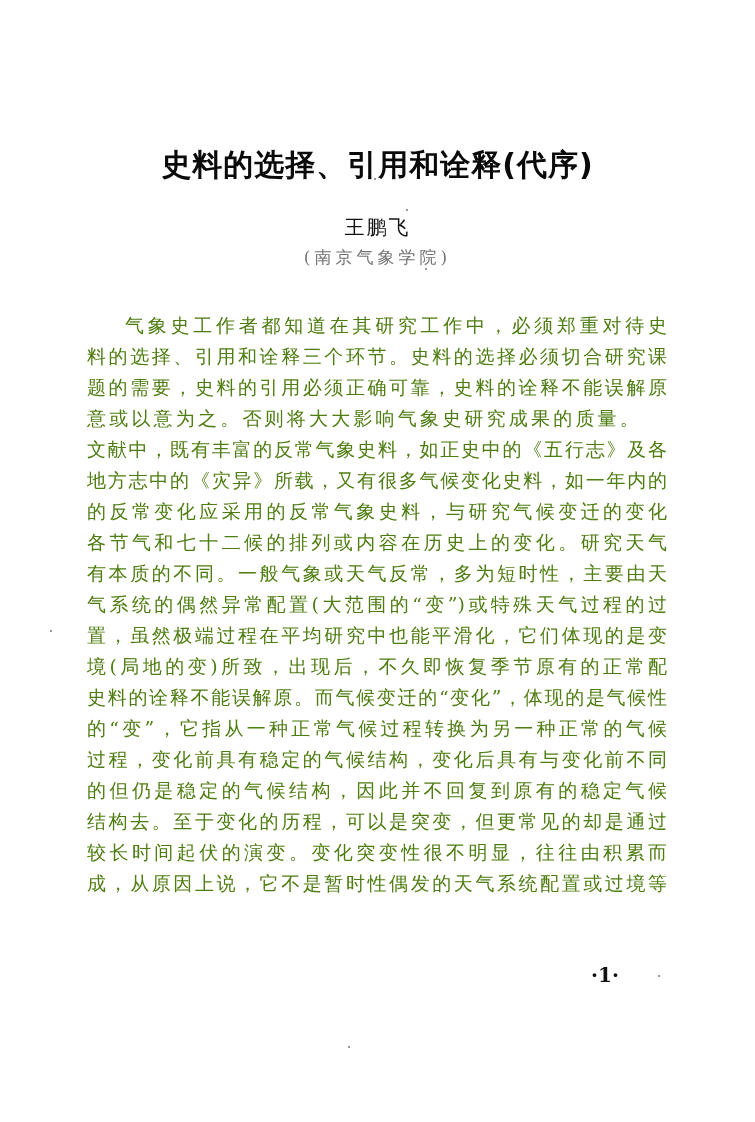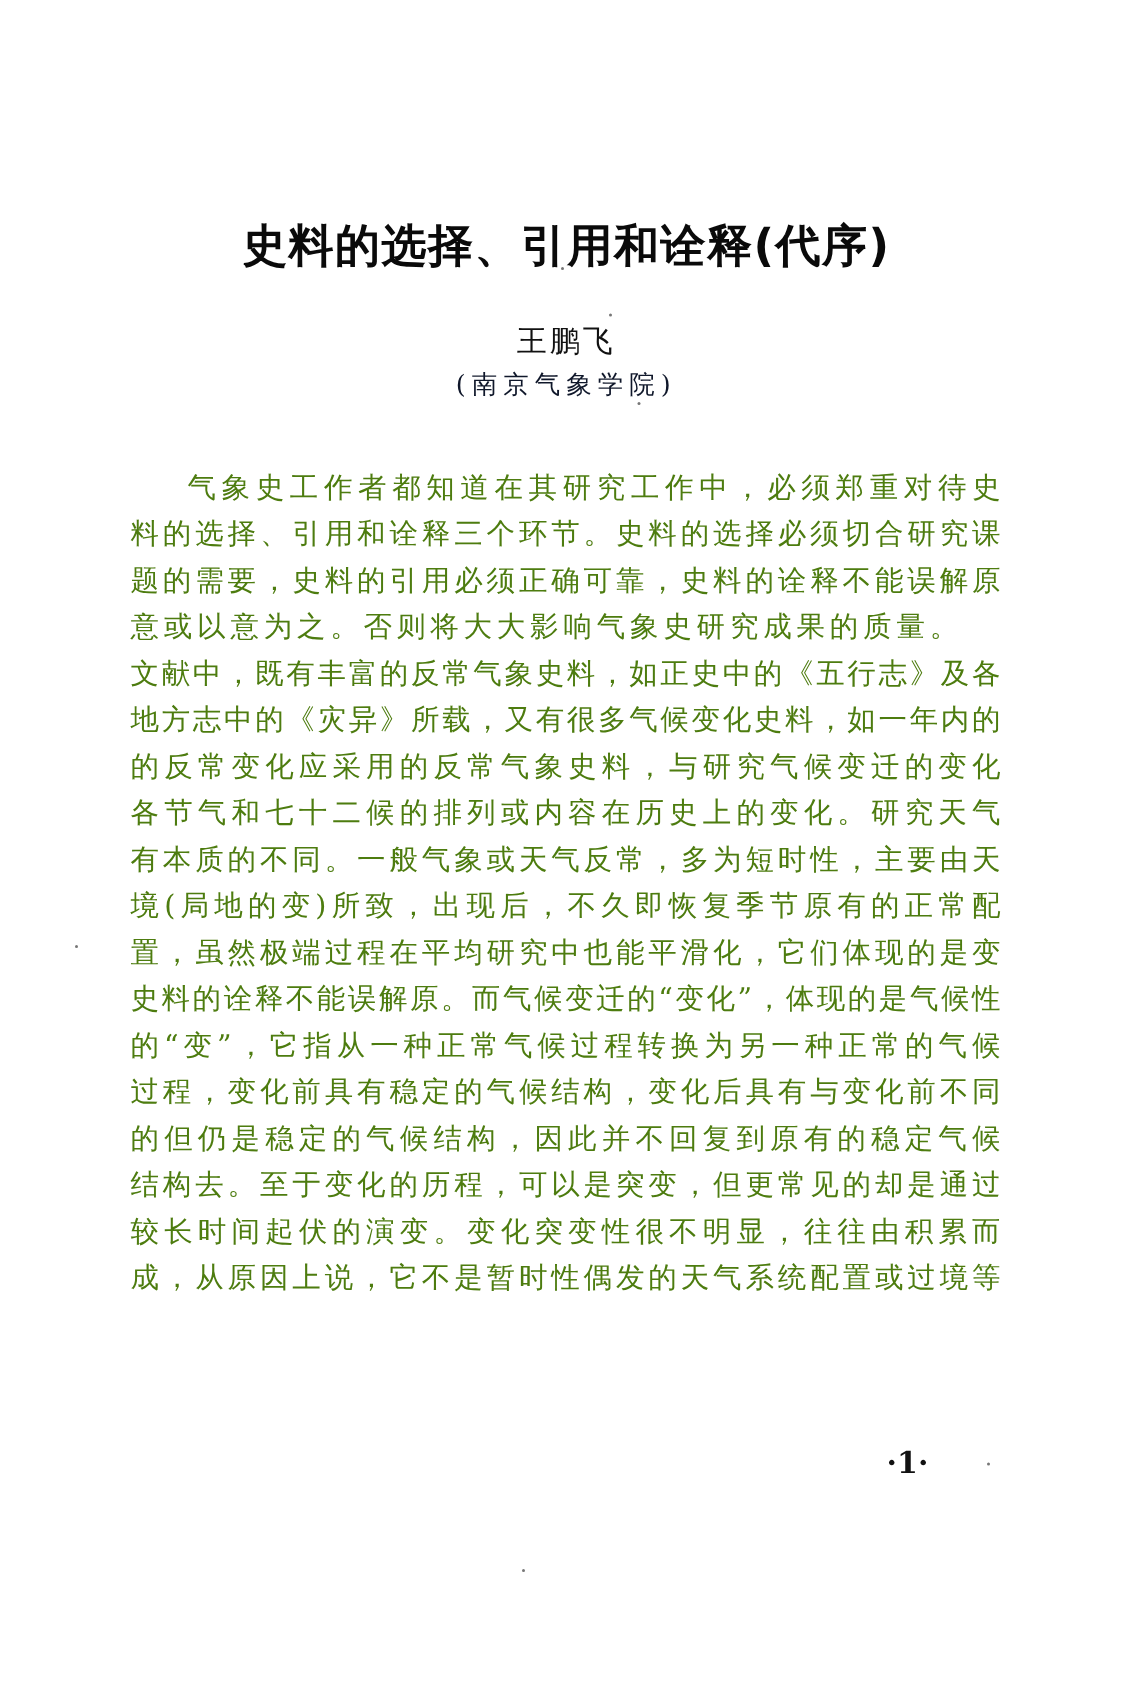--- a/index.html
+++ b/index.html
@@ -48,21 +48,21 @@
     }
     .affiliation {
       position: absolute;
       top: 244px;
       left: 0;
       width: 755px;
       text-align: center;
       font-size: 17px;
       line-height: 26px;
       letter-spacing: 4px;
-      color: #0f172a;
+      color: #737373;
     }
     .body-text {
       position: absolute;
       top: 310px;
       left: 87px;
       width: 580px;
     }
     .line {
       display: block;
       height: 31px;
@@ -115,22 +115,23 @@
     <span class="line indent">气象史工作者都知道在其研究工作中，必须郑重对待史</span>
     <span class="line">料的选择、引用和诠释三个环节。史料的选择必须切合研究课</span>
     <span class="line">题的需要，史料的引用必须正确可靠，史料的诠释不能误解原</span>
     <span class="line last">意或以意为之。否则将大大影响气象史研究成果的质量。</span>
 
     <span class="line">文献中，既有丰富的反常气象史料，如正史中的《五行志》及各</span>
     <span class="line">地方志中的《灾异》所载，又有很多气候变化史料，如一年内的</span>
     <span class="line">的反常变化应采用的反常气象史料，与研究气候变迁的变化</span>
     <span class="line">各节气和七十二候的排列或内容在历史上的变化。研究天气</span>
     <span class="line">有本质的不同。一般气象或天气反常，多为短时性，主要由天</span>
+    <span class="line">气系统的偶然异常配置(大范围的“变”)或特殊天气过程的过</span>
+    <span class="line">置，虽然极端过程在平均研究中也能平滑化，它们体现的是变</span>
     <span class="line">境(局地的变)所致，出现后，不久即恢复季节原有的正常配</span>
-    <span class="line">置，虽然极端过程在平均研究中也能平滑化，它们体现的是变</span>
     <span class="line">史料的诠释不能误解原。而气候变迁的“变化”，体现的是气候性</span>
     <span class="line">的“变”，它指从一种正常气候过程转换为另一种正常的气候</span>
     <span class="line">过程，变化前具有稳定的气候结构，变化后具有与变化前不同</span>
     <span class="line">的但仍是稳定的气候结构，因此并不回复到原有的稳定气候</span>
     <span class="line">结构去。至于变化的历程，可以是突变，但更常见的却是通过</span>
     <span class="line">较长时间起伏的演变。变化突变性很不明显，往往由积累而</span>
     <span class="line">成，从原因上说，它不是暂时性偶发的天气系统配置或过境等</span>
   </div>
 
   <div class="page-number">·1·</div>

